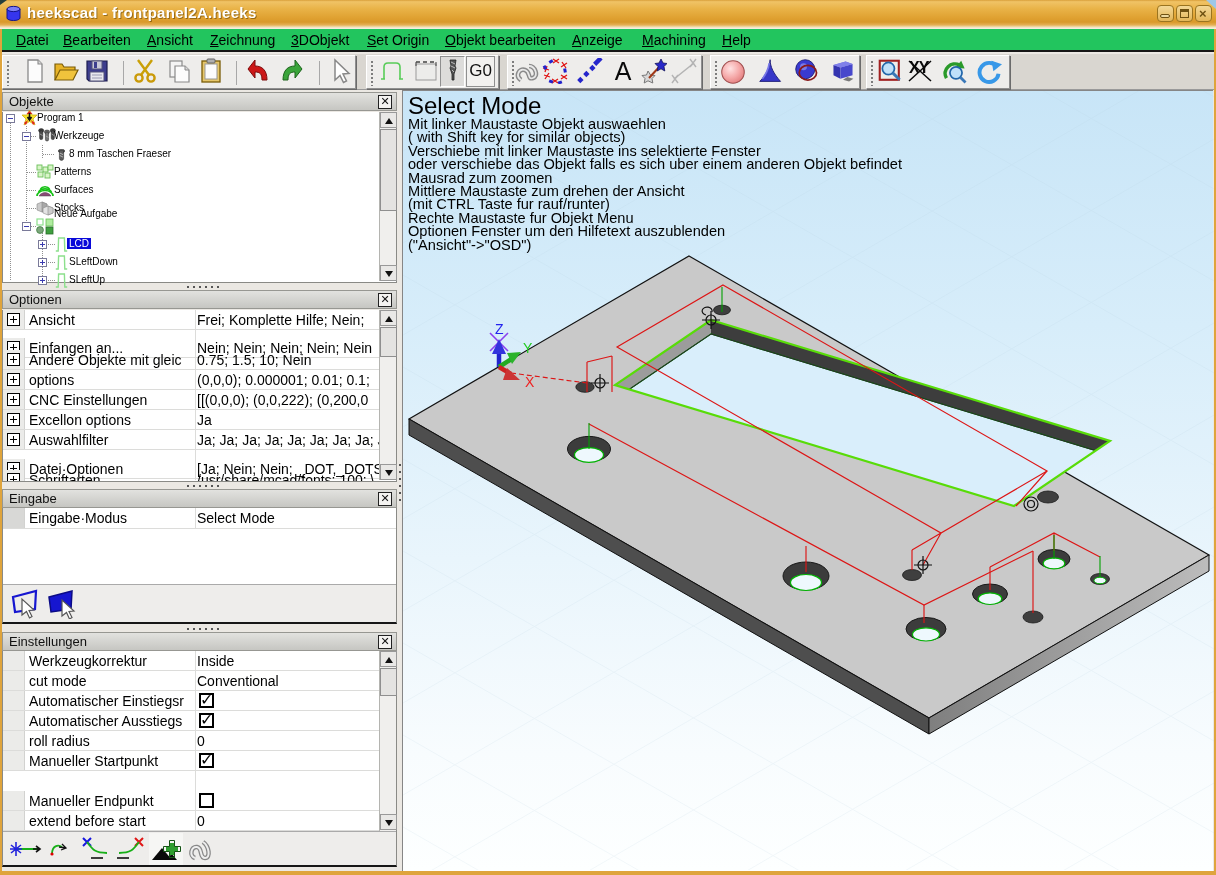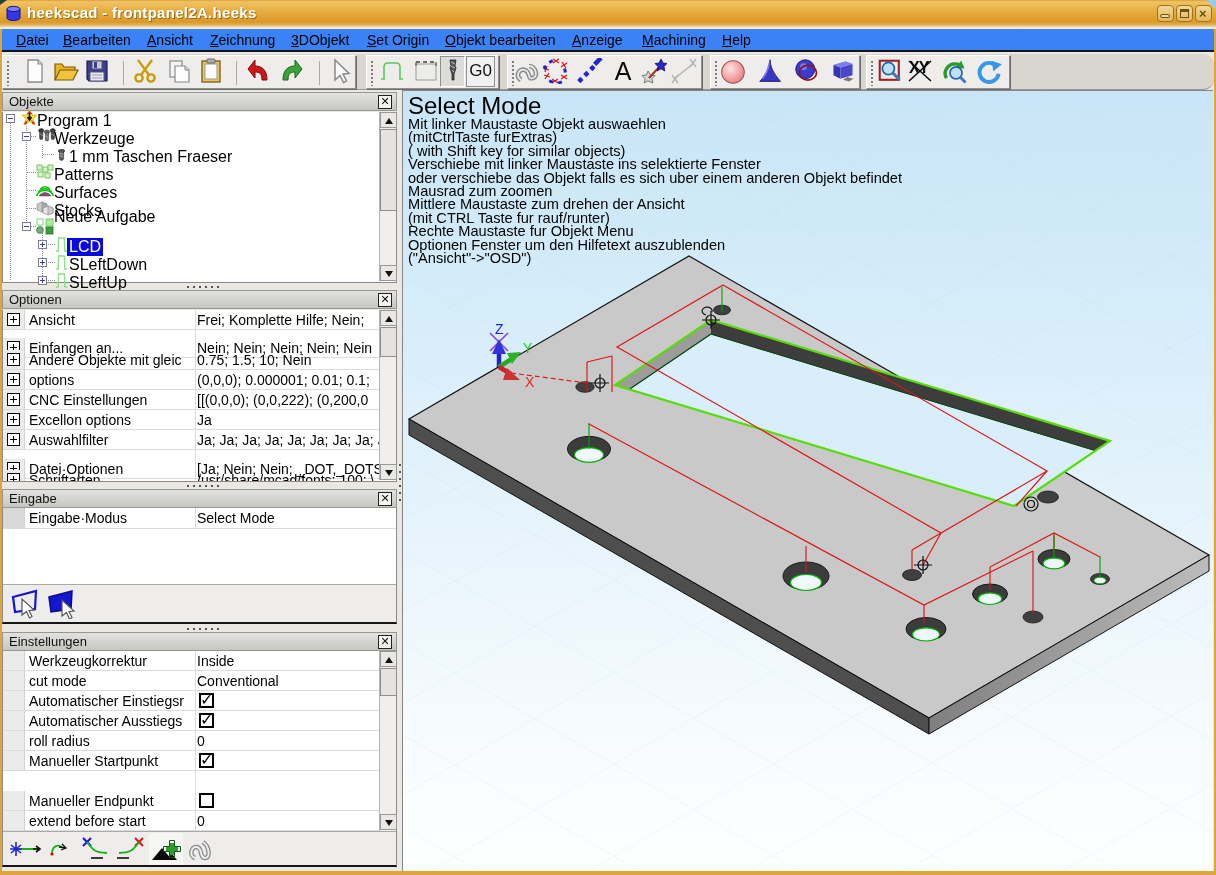--- a/index.html
+++ b/index.html
@@ -11,26 +11,26 @@
 #titlebar { left:0; top:0; width:1216px; height:29px;
   background:linear-gradient(180deg,#d99f3a 0%,#f0c366 6%,#e9b348 30%,#e0a232 60%,#d9992a 76%,#e5b055 86%,#f2e3bd 94%,#f6f2ea 100%); }
 #corner-tl { left:0; top:0; width:7px; height:5px; background:#27403c; clip-path:polygon(0 0,100% 0,0 100%); }
 #corner-tr { right:0; top:0; width:10px; height:9px; background:#9ec7e8; clip-path:polygon(0 0,100% 0,100% 100%); }
 #title-text { left:27px; top:4px; color:#fff; font-size:15px; letter-spacing:0.3px; font-weight:bold; text-shadow:1px 1px 0 rgba(90,60,0,0.55); }
 .winbtn { top:5px; width:17px; height:17px; border:1px solid #9a7420; border-radius:4px;
   background:linear-gradient(180deg,#f3d896,#e3b659); }
 .winbtn .glyph { position:absolute; color:#6e5112; }
 
 
-#menubar { left:2px; top:29px; width:1212px; height:23px; background:#3b82f6; border-bottom:2px solid #161616; }
+#menubar { left:2px; top:29px; width:1212px; height:23px; background:#22c55e; border-bottom:2px solid #161616; }
 .menu-item { position:absolute; top:3px; font-size:14px; color:#000; }
 .menu-item u { text-decoration:underline; }
 
 
-#toolbar { left:2px; top:54px; width:1212px; height:36px; background:#d9d6d0; border-bottom:1px solid #9a9a9a;border-radius:11px; }
+#toolbar { left:2px; top:54px; width:1212px; height:36px; background:#d9d6d0; border-bottom:1px solid #9a9a9a; }
 .band { position:absolute; top:1px; height:34px; background:#eeedeb; border:1px solid #fff; border-right-color:#8f8f8f; border-bottom-color:#8f8f8f; box-shadow:1px 1px 0 #6b6b6b; }
 .grip { position:absolute; left:3px; top:4px; width:4px; height:26px;
   background-image:radial-gradient(circle at 2px 2px,#7d7d7d 1px, transparent 1.3px);
   background-size:4px 4px; }
 .tsep { position:absolute; top:5px; width:1px; height:24px; background:#a8a8a8; }
 .ticon { position:absolute; top:4px; width:26px; height:26px; }
 
 
 .phead { position:absolute; left:2px; width:395px; height:19px;
   background:linear-gradient(180deg,#e2e2df,#c6c6c2); border:1px solid #979792; font-size:13px; color:#111; padding:1px 12px 0 6px; }
@@ -53,21 +53,21 @@
 
 
 .sbar { position:absolute; width:17px; background:#f0efed; border-left:1px solid #b4b4b0; }
 .sbtn { position:absolute; left:0; width:17px; height:16px; background:#e9e8e6; border:1px solid #999; }
 .sthumb { position:absolute; left:0; width:17px; background:#e4e3e1; border:1px solid #8f8f8f; }
 .arr { width:0; height:0; position:absolute; left:4px; }
 .arr.up { top:5px; border-left:4px solid transparent; border-right:4px solid transparent; border-bottom:6px solid #111; }
 .arr.dn { top:5px; border-left:4px solid transparent; border-right:4px solid transparent; border-top:6px solid #111; }
 
 
-.trow { position:absolute; font-size:16px; color:#000; white-space:nowrap; }
+.trow { position:absolute; font-size:10px; color:#000; white-space:nowrap; }
 .vdot { width:1px; background-image:repeating-linear-gradient(180deg,#909090 0 1px,transparent 1px 2px); }
 .hdot { height:1px; background-image:repeating-linear-gradient(90deg,#909090 0 1px,transparent 1px 2px); }
 .tbox { position:absolute; width:9px; height:9px; background:#fff; border:1px solid #7a7a99; }
 .tbox i { position:absolute; left:1px; top:3px; width:5px; height:1px; background:#3c3cb0; }
 .tbox.plus:before { content:""; position:absolute; left:3px; top:1px; width:1px; height:5px; background:#3c3cb0; }
 
 
 #view { left:402px; top:90px; width:811px; height:781px;
   background:linear-gradient(180deg,#c8e5f7 0%,#d7edfa 30%,#e9f5fc 60%,#f8fcfe 85%,#fdffff 100%);
   border-left:1px solid #868686; border-top:1px solid #868686; }
@@ -375,21 +375,21 @@
     </svg>
   <svg class="abs" style="left:52px;top:142px;" width="13" height="16" viewBox="0 0 13 16">
       <path d="M0.8 15 L3.2 15 L3.6 2 L9.4 2 L9.8 15 L12.2 15" fill="none" stroke="#8ce08c" stroke-width="1.4"></path>
     </svg>
   <svg class="abs" style="left:52px;top:160px;" width="13" height="16" viewBox="0 0 13 16">
       <path d="M0.8 15 L3.2 15 L3.6 2 L9.4 2 L9.8 15 L12.2 15" fill="none" stroke="#8ce08c" stroke-width="1.4"></path>
     </svg>
 
   <div class="trow" style="left:34px;top:0px;">Program 1</div>
   <div class="trow" style="left:51px;top:18px;">Werkzeuge</div>
-  <div class="trow" style="left:66px;top:36px;">1 mm Taschen Fraeser</div>
+  <div class="trow" style="left:66px;top:36px;">8 mm Taschen Fraeser</div>
   <div class="trow" style="left:51px;top:54px;">Patterns</div>
   <div class="trow" style="left:51px;top:72px;">Surfaces</div>
   <div class="trow" style="left:51px;top:90px;">Stocks</div>
   <div class="trow" style="left:51px;top:96px;">Neue Aufgabe</div>
   <div class="trow" style="left:64px;top:126px;background:#0909d9;color:#fff;padding:0 2px;">LCD</div>
   <div class="trow" style="left:66px;top:144px;">SLeftDown</div>
   <div class="trow" style="left:66px;top:162px;">SLeftUp</div>
 
   <div class="sbar" style="right:0;top:0;height:169px;">
     <div class="sbtn" style="top:0;">
@@ -585,21 +585,20 @@
     </svg>
   </div>
 </div>
 
 <div class="abs" style="left:399px;top:464px;width:2px;height:40px;background-image:repeating-linear-gradient(180deg,#555 0 2px,transparent 2px 7px);"></div>
 
 <div id="view" class="abs">
   <div id="helptext">
     <div class="big">Select Mode</div>
     <div class="ln">Mit linker Maustaste Objekt auswaehlen</div>
-    <div class="ln">(mitCtrlTaste furExtras)</div>
     <div class="ln">( with Shift key for similar objects)</div>
     <div class="ln">Verschiebe mit linker Maustaste ins selektierte Fenster</div>
     <div class="ln">oder verschiebe das Objekt falls es sich uber einem anderen Objekt befindet</div>
     <div class="ln">Mausrad zum zoomen</div>
     <div class="ln">Mittlere Maustaste zum drehen der Ansicht</div>
     <div class="ln">(mit CTRL Taste fur rauf/runter)</div>
     <div class="ln">Rechte Maustaste fur Objekt Menu</div>
     <div class="ln">Optionen Fenster um den Hilfetext auszublenden</div>
     <div class="ln">("Ansicht"-&gt;"OSD")</div>
   </div>

